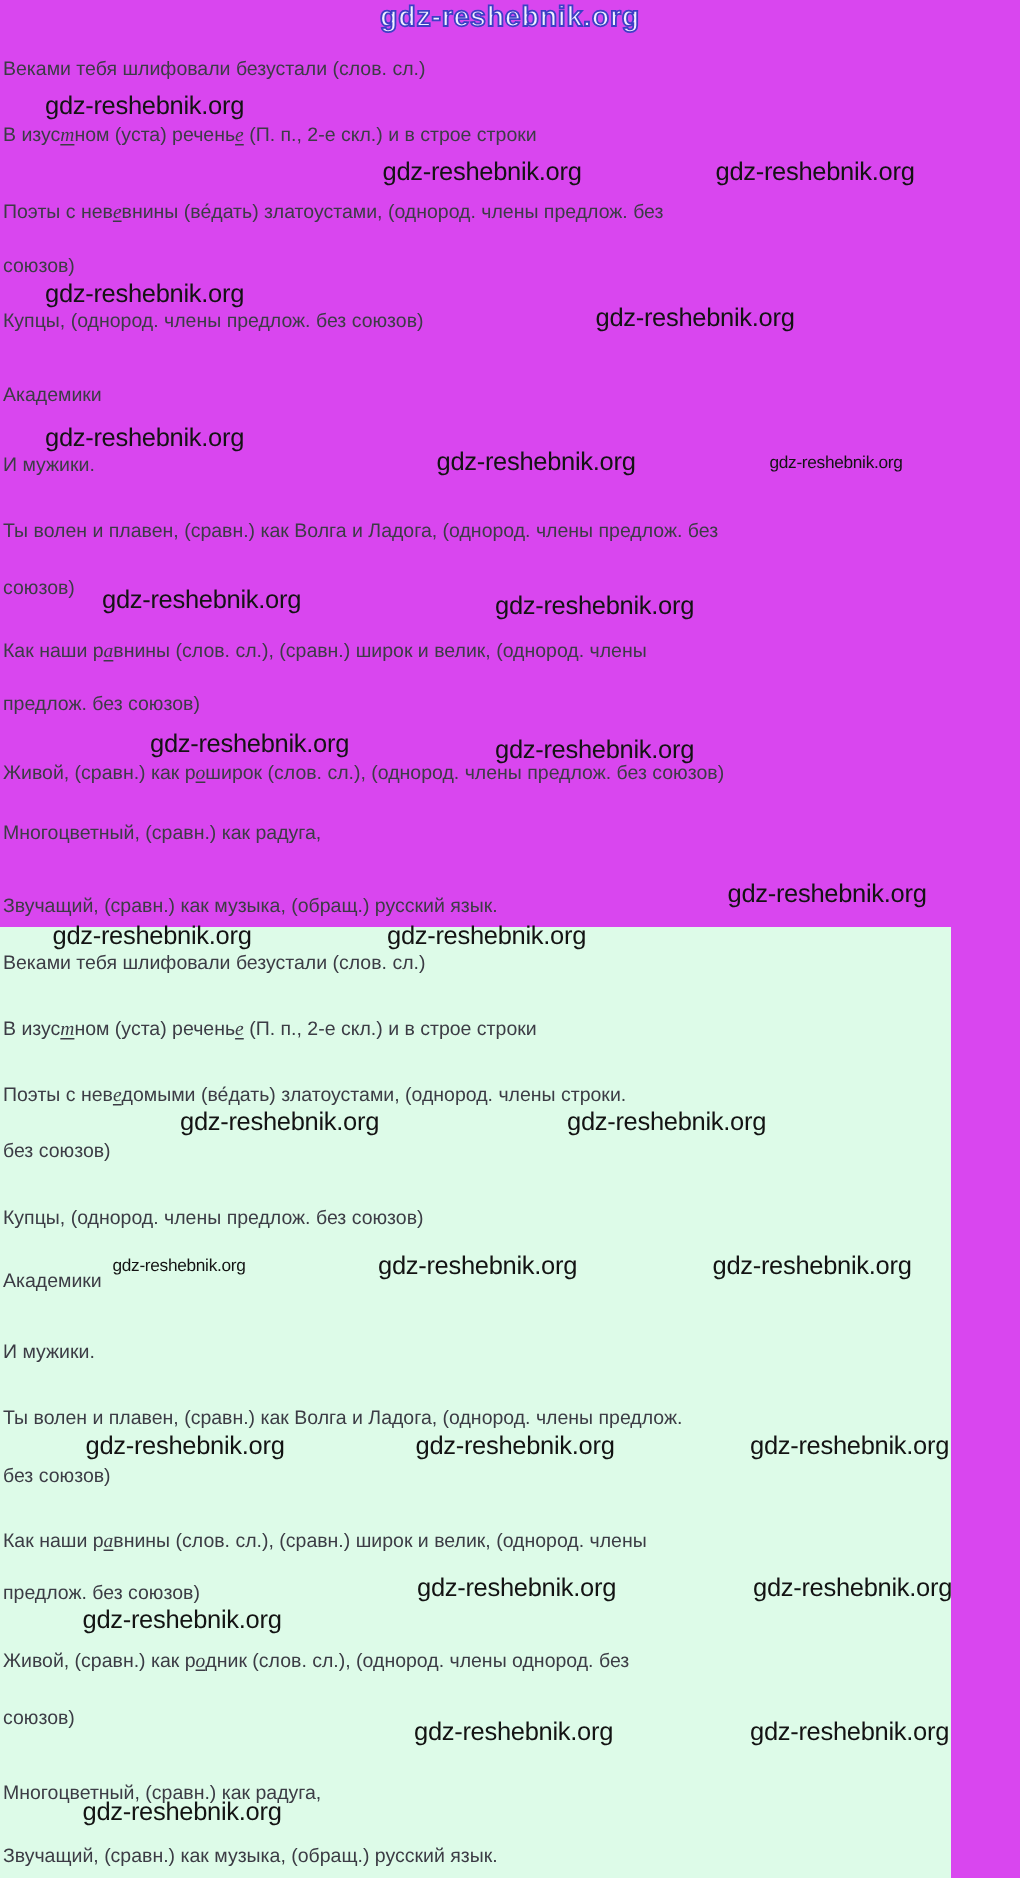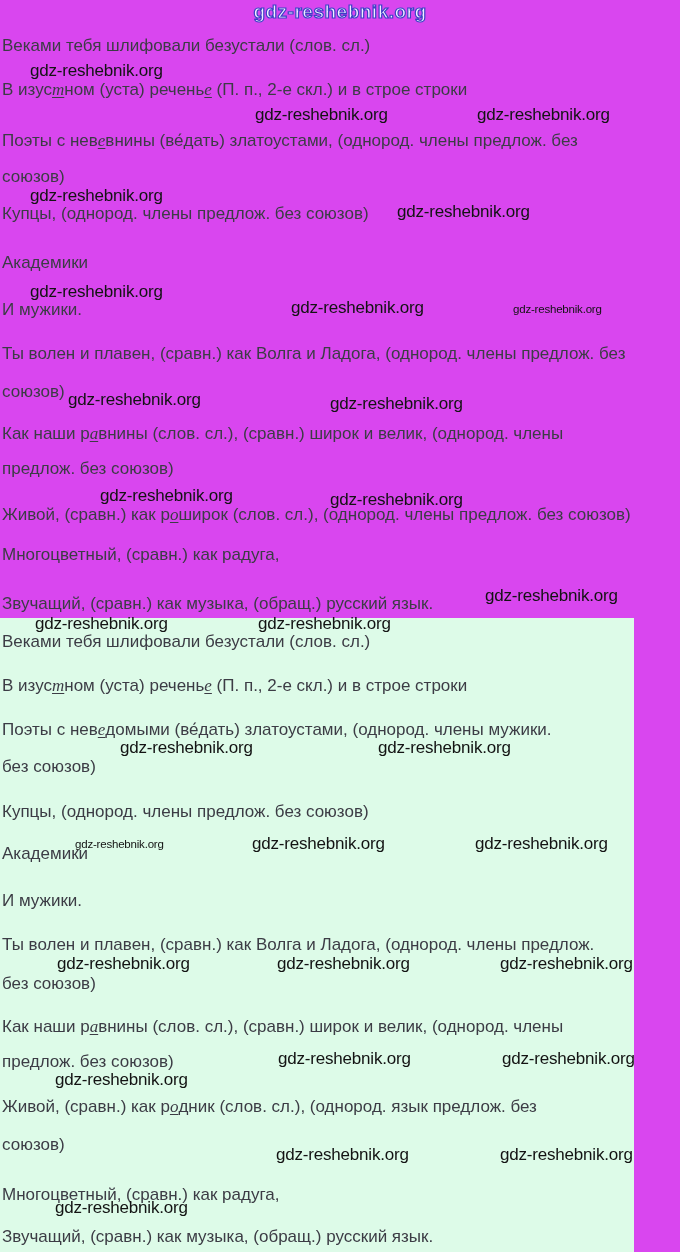--- a/index.html
+++ b/index.html
@@ -31,21 +31,21 @@
     font-size: 19px;
     font-weight: bold;
     letter-spacing: 0.5px;
     color: #f0f0ff;
     -webkit-text-stroke: 1.2px #3e3ec6;
     text-shadow: 0 0 1px #9a9ae0;
     white-space: nowrap;
   }
   .line {
     position: absolute;
-    font-size: 17px;
+    font-size: 13px;
     line-height: 18px;
     color: #3c3c45;
     white-space: nowrap;
   }
   .line .u {
     font-family: "Liberation Serif", serif;
     font-style: italic;
     text-decoration: underline;
     text-underline-offset: 2px;
   }
@@ -91,30 +91,30 @@
       <div class="wm" style="left: 30px; top: 283px;">gdz-reshebnik.org</div>
       <div class="wm" style="left: 291px; top: 299px;">gdz-reshebnik.org</div>
       <div class="wm wm-small" style="left: 513px; top: 303px;">gdz-reshebnik.org</div>
       <div class="wm" style="left: 68px; top: 391px;">gdz-reshebnik.org</div>
       <div class="wm" style="left: 330px; top: 395px;">gdz-reshebnik.org</div>
       <div class="wm" style="left: 100px; top: 487px;">gdz-reshebnik.org</div>
       <div class="wm" style="left: 330px; top: 491px;">gdz-reshebnik.org</div>
       <div class="wm" style="left: 485px; top: 587px;">gdz-reshebnik.org</div>
       <div class="line" style="left: 2px; top: 633px;"><span>Веками тебя шлифовали безустали (слов. сл.)</span></div>
       <div class="line" style="left: 2px; top: 677px;"><span>В изус</span><span class="u">т</span><span>ном (уста) речень</span><span class="u">е</span><span> (П. п., 2-е скл.) и в строе строки</span></div>
-      <div class="line" style="left: 2px; top: 721px;"><span>Поэты с нев</span><span class="u">е</span><span>домыми (ве́дать) златоустами, (однород. члены мужики.</span></div>
+      <div class="line" style="left: 2px; top: 721px;"><span>Поэты с нев</span><span class="u">е</span><span>домыми (ве́дать) златоустами, (однород. члены строки.</span></div>
       <div class="line" style="left: 2px; top: 758px;"><span>без союзов)</span></div>
       <div class="line" style="left: 2px; top: 803px;"><span>Купцы, (однород. члены предлож. без союзов)</span></div>
       <div class="line" style="left: 2px; top: 845px;"><span>Академики</span></div>
       <div class="line" style="left: 2px; top: 892px;"><span>И мужики.</span></div>
       <div class="line" style="left: 2px; top: 936px;"><span>Ты волен и плавен, (сравн.) как Волга и Ладога, (однород. члены предлож.</span></div>
       <div class="line" style="left: 2px; top: 975px;"><span>без союзов)</span></div>
       <div class="line" style="left: 2px; top: 1018px;"><span>Как наши р</span><span class="u">а</span><span>внины (слов. сл.), (сравн.) широк и велик, (однород. члены</span></div>
       <div class="line" style="left: 2px; top: 1053px;"><span>предлож. без союзов)</span></div>
-      <div class="line" style="left: 2px; top: 1098px;"><span>Живой, (сравн.) как р</span><span class="u">о</span><span>дник (слов. сл.), (однород. язык предлож. без</span></div>
+      <div class="line" style="left: 2px; top: 1098px;"><span>Живой, (сравн.) как р</span><span class="u">о</span><span>дник (слов. сл.), (однород. члены однород. без</span></div>
       <div class="line" style="left: 2px; top: 1136px;"><span>союзов)</span></div>
       <div class="line" style="left: 2px; top: 1186px;"><span>Многоцветный, (сравн.) как радуга,</span></div>
       <div class="line" style="left: 2px; top: 1228px;"><span>Звучащий, (сравн.) как музыка, (обращ.) русский язык.</span></div>
       <div class="wm" style="left: 35px; top: 615px;">gdz-reshebnik.org</div>
       <div class="wm" style="left: 258px; top: 615px;">gdz-reshebnik.org</div>
       <div class="wm" style="left: 120px; top: 739px;">gdz-reshebnik.org</div>
       <div class="wm" style="left: 378px; top: 739px;">gdz-reshebnik.org</div>
       <div class="wm wm-small" style="left: 75px; top: 838px;">gdz-reshebnik.org</div>
       <div class="wm" style="left: 252px; top: 835px;">gdz-reshebnik.org</div>
       <div class="wm" style="left: 475px; top: 835px;">gdz-reshebnik.org</div>

